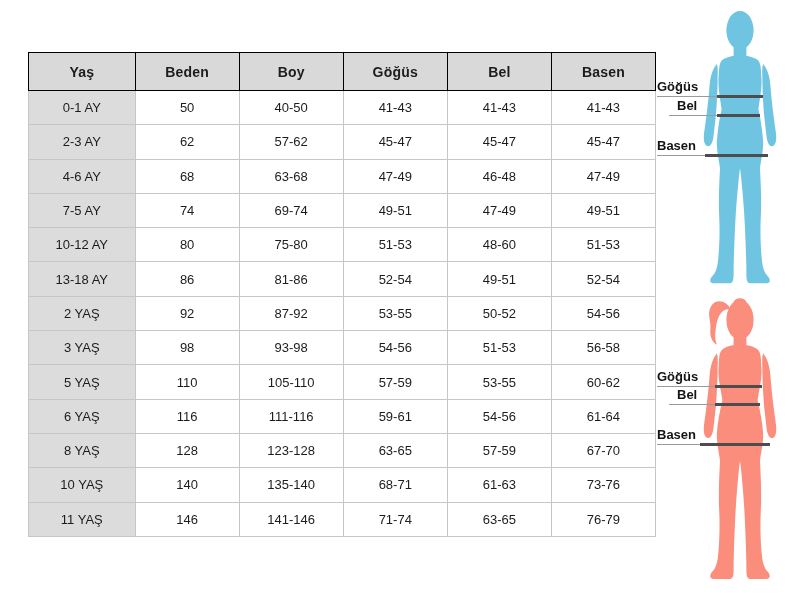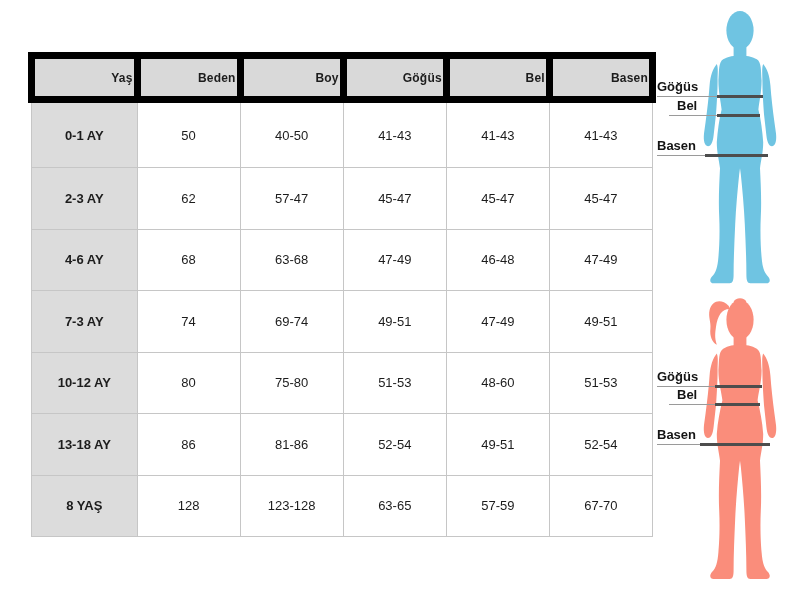--- a/index.html
+++ b/index.html
@@ -12,30 +12,30 @@
 
   
   table.size{
     position:absolute;left:28px;top:52px;width:628px;height:485px;
     border-collapse:collapse;table-layout:fixed;
     border:1px solid #9e9e9e;
   }
   table.size th{
     background:var(--header-bg,#d9d9d9);
     color:var(--text,#1c1c1c);
-    font-size:12px;font-weight:bold;
-    height:35px;border:7px solid #000000;
-    text-align:right;letter-spacing:.2px;
+    font-size:14px;font-weight:bold;
+    height:35px;border:1px solid #000000;
+    text-align:center;letter-spacing:.2px;
   }
   table.size td{
     background:#ffffff;color:var(--text,#1c1c1c);
     font-size:13px;text-align:center;vertical-align:middle;
     border:1px solid #c6c6c6;height:26px;padding:0;
   }
-  table.size td.age-col{background:var(--rowlabel-bg,#dcdcdc);font-weight:bold;}
+  table.size td.age-col{background:var(--rowlabel-bg,#dcdcdc);}
 
   
   .figure{position:absolute;width:145px;}
   .figure svg{position:absolute;display:block;}
   .m-label{
     position:absolute;font-size:13px;font-weight:bold;color:#141414;
     line-height:14px;padding-bottom:2px;border-bottom:1px solid #9a9a9a;
     white-space:nowrap;
   }
   .m-line{position:absolute;height:3px;background:var(--line,#4d4d4d);}
@@ -69,35 +69,35 @@
           <td class="age-col">0-1 AY</td>
           <td>50</td>
           <td>40-50</td>
           <td>41-43</td>
           <td>41-43</td>
           <td>41-43</td>
         </tr>
         <tr>
           <td class="age-col">2-3 AY</td>
           <td>62</td>
-          <td>57-47</td>
+          <td>57-62</td>
           <td>45-47</td>
           <td>45-47</td>
           <td>45-47</td>
         </tr>
         <tr>
           <td class="age-col">4-6 AY</td>
           <td>68</td>
           <td>63-68</td>
           <td>47-49</td>
           <td>46-48</td>
           <td>47-49</td>
         </tr>
         <tr>
-          <td class="age-col">7-3 AY</td>
+          <td class="age-col">7-5 AY</td>
           <td>74</td>
           <td>69-74</td>
           <td>49-51</td>
           <td>47-49</td>
           <td>49-51</td>
         </tr>
         <tr>
           <td class="age-col">10-12 AY</td>
           <td>80</td>
           <td>75-80</td>
@@ -107,26 +107,74 @@
         </tr>
         <tr>
           <td class="age-col">13-18 AY</td>
           <td>86</td>
           <td>81-86</td>
           <td>52-54</td>
           <td>49-51</td>
           <td>52-54</td>
         </tr>
         <tr>
+          <td class="age-col">2 YAŞ</td>
+          <td>92</td>
+          <td>87-92</td>
+          <td>53-55</td>
+          <td>50-52</td>
+          <td>54-56</td>
+        </tr>
+        <tr>
+          <td class="age-col">3 YAŞ</td>
+          <td>98</td>
+          <td>93-98</td>
+          <td>54-56</td>
+          <td>51-53</td>
+          <td>56-58</td>
+        </tr>
+        <tr>
+          <td class="age-col">5 YAŞ</td>
+          <td>110</td>
+          <td>105-110</td>
+          <td>57-59</td>
+          <td>53-55</td>
+          <td>60-62</td>
+        </tr>
+        <tr>
+          <td class="age-col">6 YAŞ</td>
+          <td>116</td>
+          <td>111-116</td>
+          <td>59-61</td>
+          <td>54-56</td>
+          <td>61-64</td>
+        </tr>
+        <tr>
           <td class="age-col">8 YAŞ</td>
           <td>128</td>
           <td>123-128</td>
           <td>63-65</td>
           <td>57-59</td>
           <td>67-70</td>
+        </tr>
+        <tr>
+          <td class="age-col">10 YAŞ</td>
+          <td>140</td>
+          <td>135-140</td>
+          <td>68-71</td>
+          <td>61-63</td>
+          <td>73-76</td>
+        </tr>
+        <tr>
+          <td class="age-col">11 YAŞ</td>
+          <td>146</td>
+          <td>141-146</td>
+          <td>71-74</td>
+          <td>63-65</td>
+          <td>76-79</td>
         </tr>
       </tbody>
   </table>
 
   <div class="figure" style="left:655px;top:10px;height:283px;">
     <svg style="left:37px;top:0;width:96px;height:280px;" viewBox="0 0 120 290" preserveAspectRatio="none">
       <g fill="#6fc4e2">
         <ellipse cx="60" cy="21" rx="17" ry="20"></ellipse>
         <rect x="52" y="34" width="16" height="16"></rect>
         <path d="M60,47 C53,47 45,48 39,51 C33,54 34,63 33,73 C33,85 36,95 37,103

